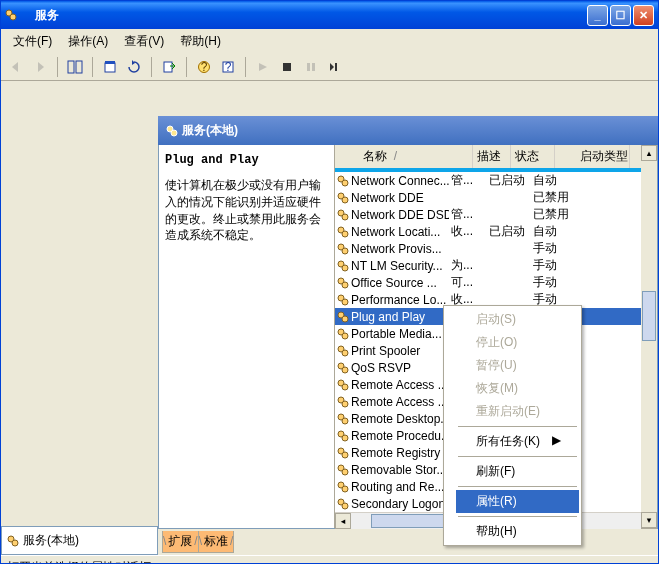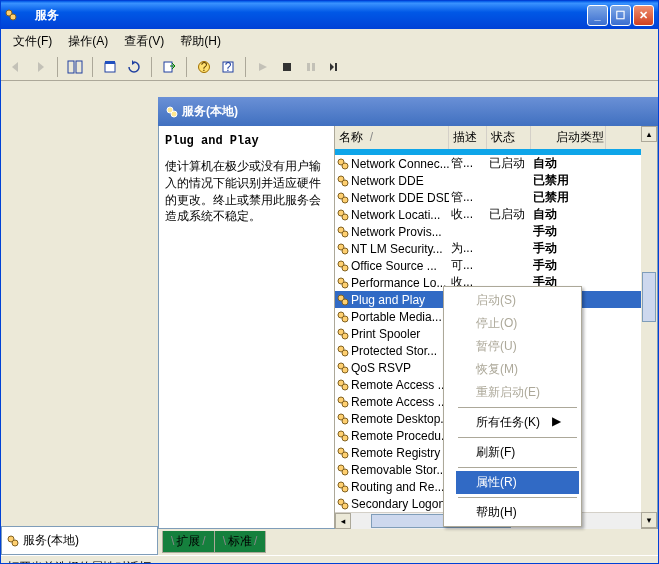--- a/index.html
+++ b/index.html
@@ -21,37 +21,37 @@
 .treepane { width: 157px; background: #fff; border: 1px solid #7f9db9; margin: 0; padding: 4px; }
 .treeitem { display: flex; align-items: center; gap: 4px; padding: 1px; }
 .detailpane { flex: 1; display: flex; flex-direction: column; }
 .panehdr { background: linear-gradient(to bottom,#6a90d6,#4070c0); color: #fff; padding: 6px 8px; font-weight: bold; display:flex;align-items:center;gap:4px }
 .panebody { flex: 1; display: flex; background: #fff; border: 1px solid #7f9db9; border-top: none; }
 .leftdesc { width: 176px; padding: 8px 6px; border-right: 1px solid #aca899; }
 .svctitle { font-family: "Courier New", monospace; font-weight: bold; margin-bottom: 10px; }
 .desclbl { margin-top: 4px; }
 .desctxt { line-height: 1.4; }
 .listarea { flex: 1; display: flex; flex-direction: column; position: relative; }
-.colhdr { display: flex; background: #ece9d8; border-bottom: 6px solid #0ea5e9; }
+.colhdr { display: flex; background: #ece9d8; border-bottom: 4px solid #0ea5e9; padding-left: 24px; }
 .ch { padding: 3px 4px; border-right: 1px solid #d4d0c8; overflow: hidden; white-space: nowrap; }
 .c1 { width: 114px; } .c2 { width: 38px; font-family: Liberation Mono, monospace; } .c3 { width: 44px; } .c4 { width: 54px; margin-left: 21px; }
 .rows { flex: 1; overflow: hidden; position: relative; }
 .row { display: flex; height: 17px; align-items: center; white-space: nowrap; }
 .row.sel { background: #316ac5; color: #fff; }
 .rc { overflow: hidden; padding: 0 4px 0 2px; }
 .rc1 { width: 114px; display:flex; align-items:center; gap:2px }
-.rc2 { width: 38px; } .rc3 { width: 44px; } .rc4 { width: 54px; font-weight: bold; }
+.rc2 { width: 38px; } .rc3 { width: 44px; } .rc4 { width: 54px; }
 .icon-gear { display:inline-block; width:12px; height:12px; flex-shrink:0; }
 .ctxmenu { position: absolute; background: #fff; border: 1px solid #aca899; box-shadow: 2px 2px 3px rgba(0,0,0,.3); padding: 2px; z-index: 10; }
 .ctxitem { padding: 3px 18px 3px 20px; white-space: nowrap; cursor: default; }
 .ctxitem.disabled { color: #aca899; }
 .ctxitem.sel { background: #316ac5; color: #fff; }
 .ctxsep { height: 1px; background: #aca899; margin: 3px 2px; }
 .tabs { display: flex; padding: 2px 4px; }
-.tab { padding: 2px 8px; border: 1px solid #aca899; border-top: none; background: #15803d; margin-right: -1px; cursor: default; }
+.tab { padding: 2px 0; border: 1px solid #aca899; border-top: none; background: #fdba74; margin-right: -1px; cursor: default; }
 .tab:before { content: "\\"; margin-right:2px; color:#888 }
 .tab:after { content: "/"; margin-left:2px; color:#888 }
 .statusbar { padding: 3px 6px; border-top: 1px solid #fff; }
 .hscroll{height:16px;background:#ece9d8;display:flex;align-items:center;border-top:1px solid #d4d0c8}
 .sb-btn{width:16px;height:16px;background:#ece9d8;border:1px solid #aca899;display:flex;align-items:center;justify-content:center;font-size:9px}
 .sb-track{flex:1;height:16px;background:#efefef;position:relative}
 .sb-thumb{position:absolute;left:20px;width:140px;height:14px;top:1px;background:#cdd8ee;border:1px solid #7f9db9}
 .vscroll{position:absolute;right:0;top:0;width:16px;height:100%;background:#ece9d8;display:flex;flex-direction:column}
 .vthumb{background:#cdd8ee;border:1px solid #7f9db9;width:14px;margin:0 1px}
 svg{display:block}
@@ -350,34 +350,20 @@
               <div class="rc rc4">自动</div>
             </div>
             <div class="row">
               <div class="rc rc1">
                 <span class="icon-gear">
                   <svg viewBox="0 0 12 12">
                     <circle cx="4" cy="4" r="3" fill="#ffd070" stroke="#806020"></circle>
                     <circle cx="8" cy="8" r="3" fill="#ffd070" stroke="#806020"></circle>
                   </svg>
                 </span>
-                <span>Protected Stor...</span>
-              </div>
-              <div class="rc rc2"></div>
-              <div class="rc rc3"></div>
-              <div class="rc rc4">自动</div>
-            </div>
-            <div class="row">
-              <div class="rc rc1">
-                <span class="icon-gear">
-                  <svg viewBox="0 0 12 12">
-                    <circle cx="4" cy="4" r="3" fill="#ffd070" stroke="#806020"></circle>
-                    <circle cx="8" cy="8" r="3" fill="#ffd070" stroke="#806020"></circle>
-                  </svg>
-                </span>
                 <span>QoS RSVP</span>
               </div>
               <div class="rc rc2"></div>
               <div class="rc rc3"></div>
               <div class="rc rc4">手动</div>
             </div>
             <div class="row">
               <div class="rc rc1">
                 <span class="icon-gear">
                   <svg viewBox="0 0 12 12">

